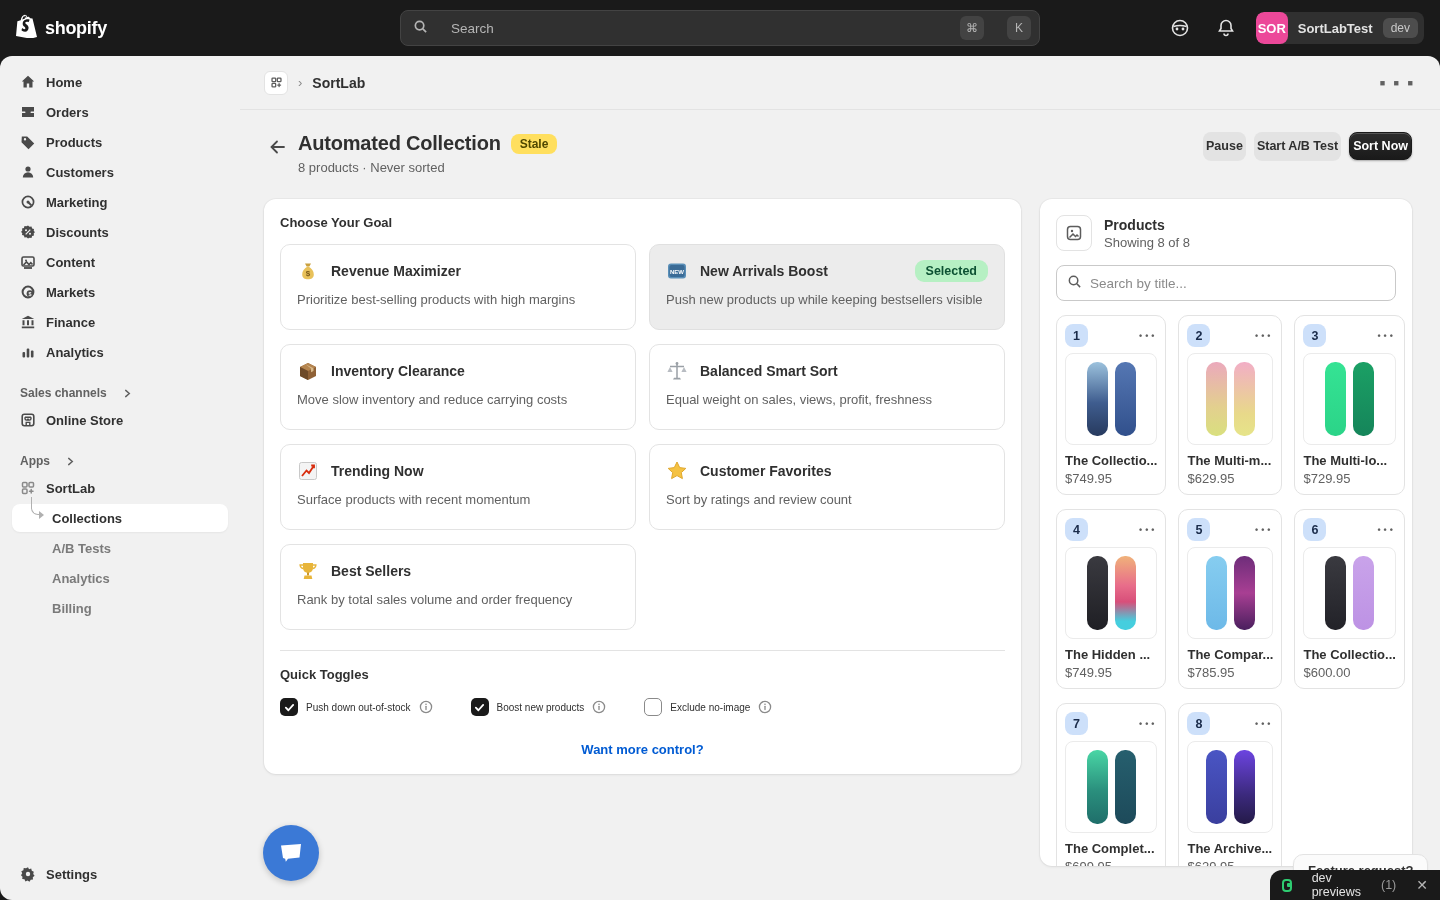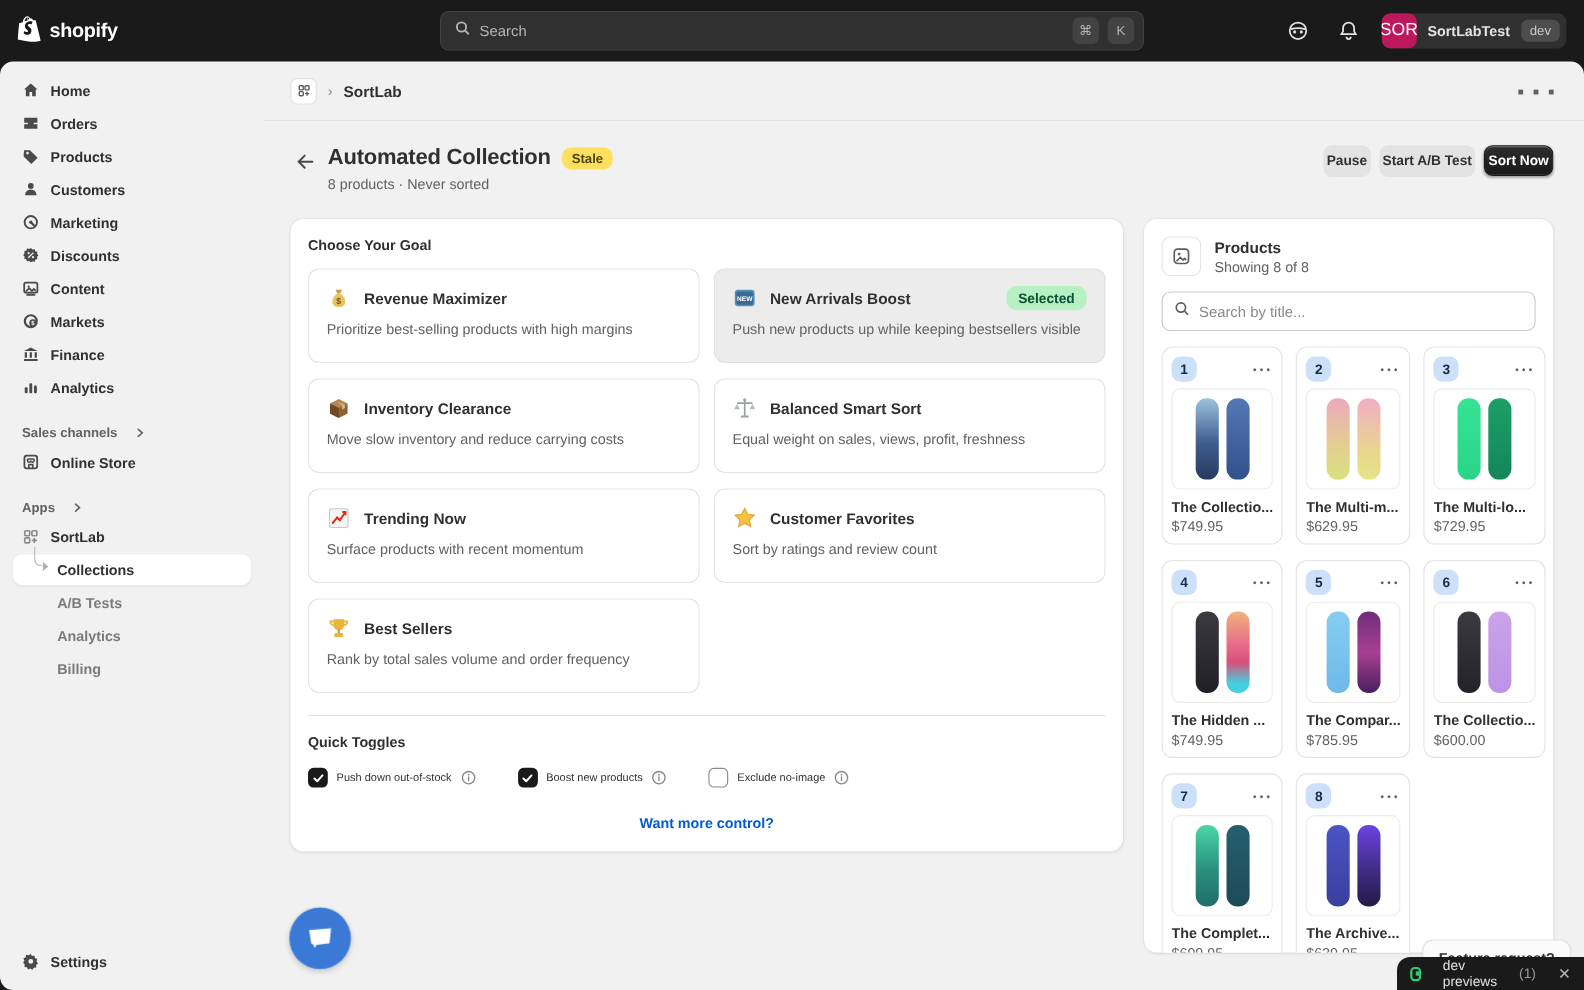--- a/index.html
+++ b/index.html
@@ -3,27 +3,27 @@
 <meta charset="utf-8">
 <style>
   * { box-sizing: border-box; margin: 0; padding: 0; }
   html,body { width:1440px; height:900px; overflow:hidden; }
   body { background:#1a1a1a; font-family:"Liberation Sans", sans-serif; color:#303030; }
 
   
   .topbar { height:56px; display:flex; align-items:center; padding:0 16px; position:relative; background:#1a1a1a; }
   .logo { display:flex; align-items:center; gap:7px; }
   .logo-word { color:#fff; font-size:18px; font-weight:700; letter-spacing:-0.3px; }
-  .searchbox { position:absolute; left:400px; top:10px; width:640px; height:36px; background:#303030; border:1px solid #434343; border-radius:8px; display:flex; align-items:center; padding:0 8px 0 12px; gap:8px; }
+  .searchbox { position:absolute; left:400px; top:10px; width:640px; height:36px; background:#303030; border:1px solid #434343; border-radius:8px; display:flex; align-items:center; padding:0 8px 0 12px; gap:23px; }
   .searchbox .ph { color:#b5b5b5; font-size:13.5px; flex:1; }
   .kbd { min-width:24px; height:24px; background:#434343; border-radius:6px; color:#b5b5b5; font-size:12px; display:flex; align-items:center; justify-content:center; padding:0 6px; }
   .top-right { position:absolute; right:16px; top:12px; display:flex; align-items:center; gap:14px; }
   .top-icon-btn { width:32px; height:32px; border-radius:8px; display:flex; align-items:center; justify-content:center; }
   .account-pill { display:flex; align-items:center; background:#303030; border-radius:8px; height:32px; overflow:hidden; }
-  .avatar { width:32px; height:32px; background:#be185d; color:#fff; font-size:16px; font-weight:400; display:flex; align-items:center; justify-content:center; border-radius:8px; }
+  .avatar { width:32px; height:32px; background:#ec4899; color:#fff; font-size:13px; font-weight:700; display:flex; align-items:center; justify-content:center; border-radius:8px; }
   .account-name { color:#e3e3e3; font-size:13px; font-weight:600; padding:0 10px; }
   .env-badge { background:#4d4d4d; color:#c9c9c9; font-size:12px; border-radius:6px; padding:3px 8px; margin-right:6px; }
 
   
   .frame { position:absolute; top:56px; left:0; width:1440px; height:844px; background:#f1f1f1; border-radius:12px; overflow:hidden; display:flex; }
 
   
   .sidebar { width:240px; flex:0 0 240px; padding:12px 12px 10px 12px; display:flex; flex-direction:column; }
   .nav-item { height:28px; display:flex; align-items:center; gap:10px; padding:0 8px; border-radius:8px; font-size:13px; font-weight:550; color:#303030; cursor:pointer; margin-bottom:2px; }
   .nav-item svg { flex:0 0 16px; color:#4a4a4a; }

